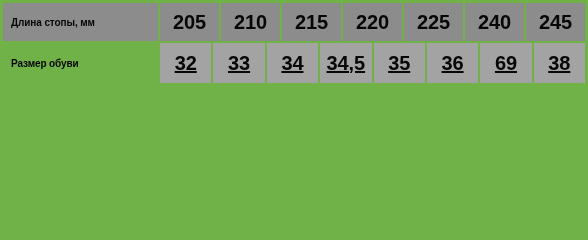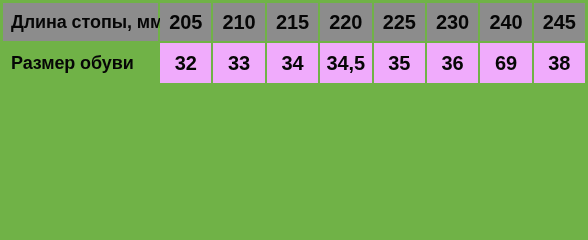--- a/index.html
+++ b/index.html
@@ -64,49 +64,49 @@
 
   
   .row-shoe-size .cell {
     background: #70b247;
     margin-right: 2px;
   }
   .row-shoe-size .cell:last-child {
     margin-right: 0;
   }
   .row-shoe-size .data-cell {
-    background: #f0abfc;
+    background: #a3a3a3;
+    text-decoration: underline;
   }
 
   .label-cell {
     width: 155px;
     flex: 0 0 155px;
     justify-content: flex-start;
     padding-left: 8px;
-    font-size: 18px;
+    font-size: 10px;
   }
 
   .data-cell {
     flex: 1 1 0;
     min-width: 0;
   }
 </style>
 </head>
 <body>
 
 <div id="shoe-size-table">
 
   <div class="table-row row-foot-length">
     <div class="cell label-cell">Длина стопы, мм</div>
     <div class="cell data-cell">205</div>
     <div class="cell data-cell">210</div>
     <div class="cell data-cell">215</div>
     <div class="cell data-cell">220</div>
     <div class="cell data-cell">225</div>
-    <div class="cell data-cell">230</div>
     <div class="cell data-cell">240</div>
     <div class="cell data-cell">245</div>
   </div>
 
   <div class="table-row row-shoe-size">
     <div class="cell label-cell">Размер обуви</div>
     <div class="cell data-cell">32</div>
     <div class="cell data-cell">33</div>
     <div class="cell data-cell">34</div>
     <div class="cell data-cell">34,5</div>

